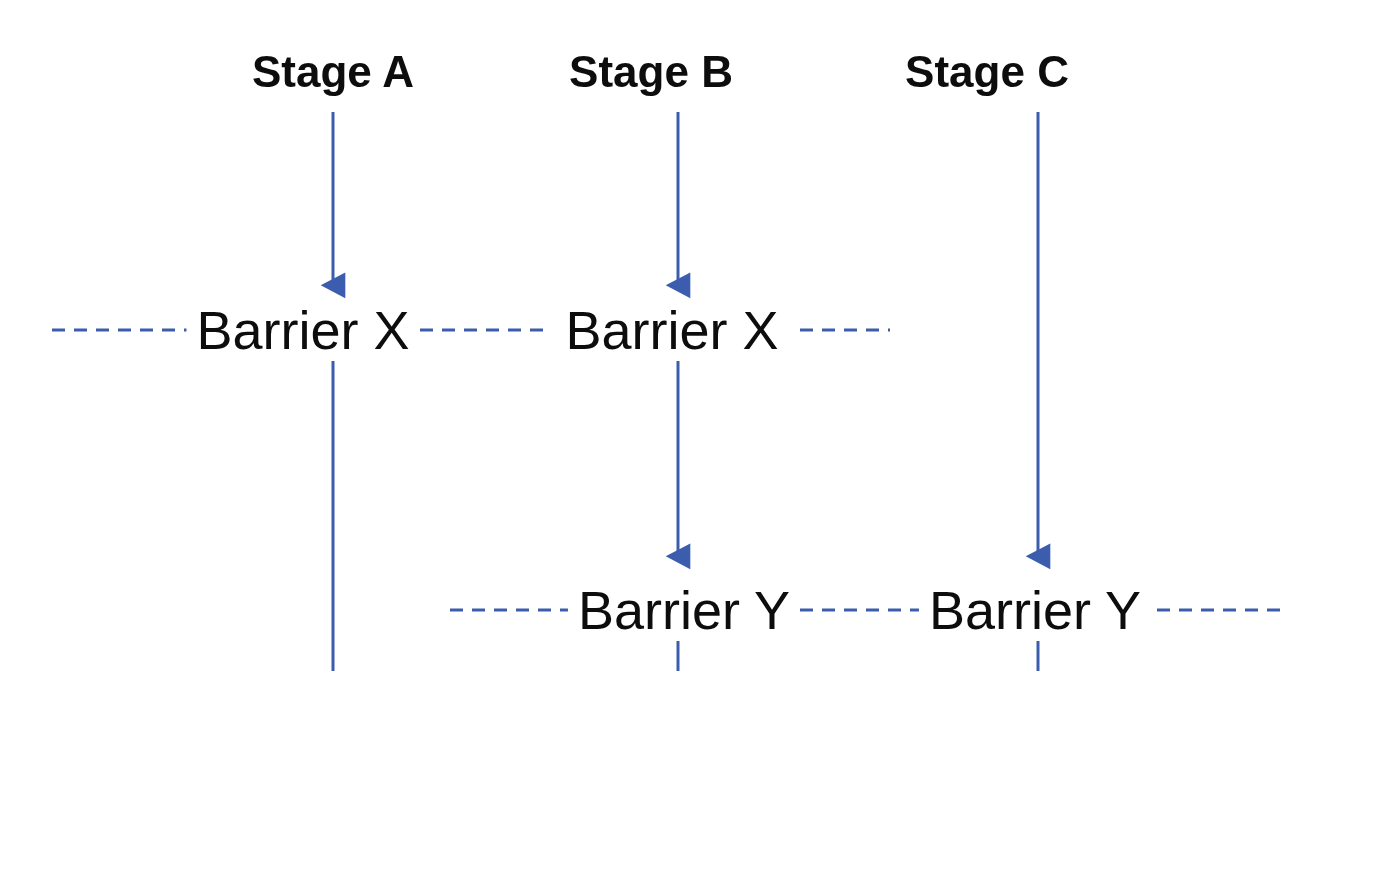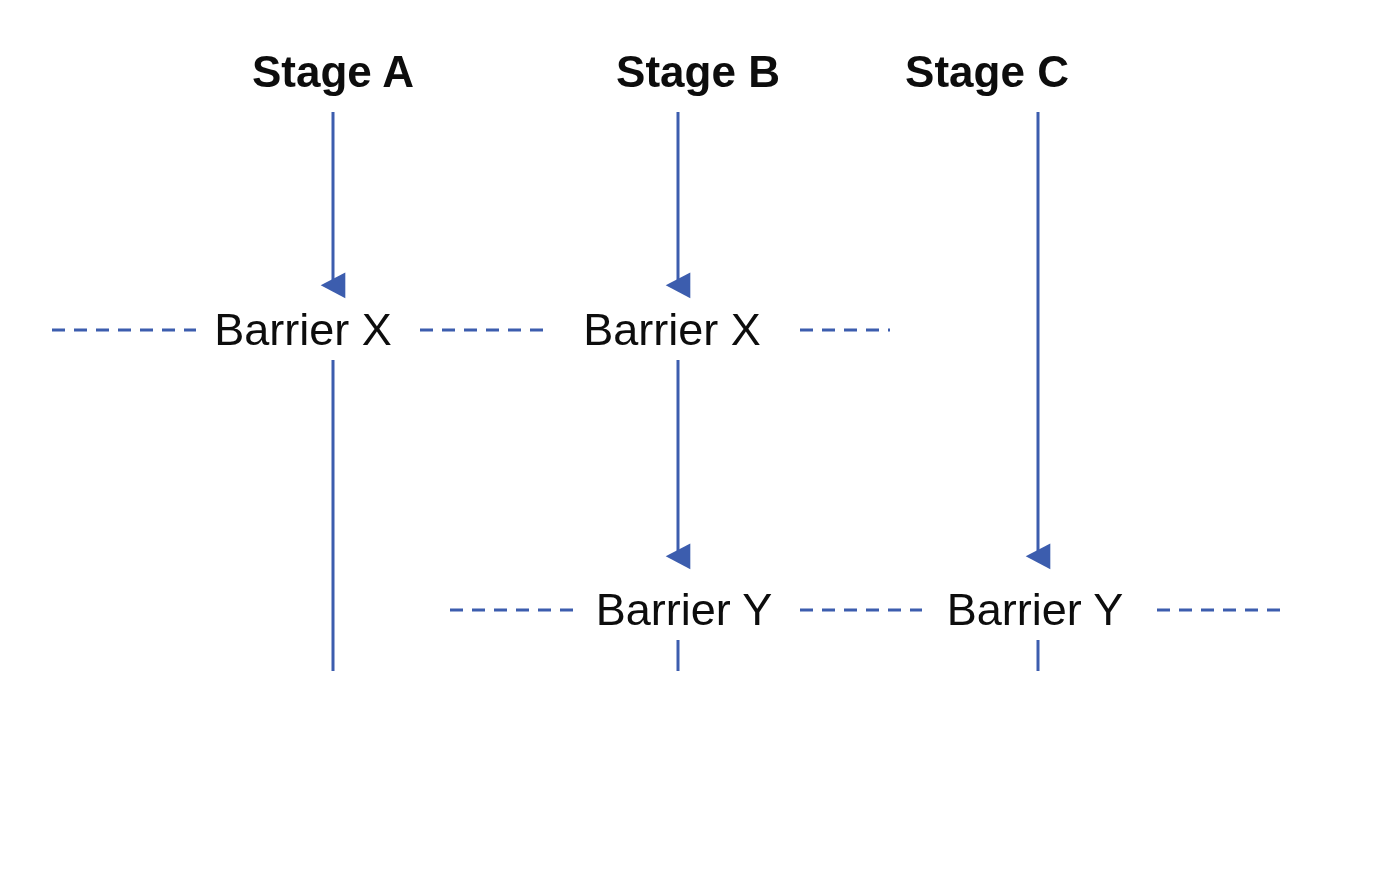--- a/index.html
+++ b/index.html
@@ -31,21 +31,21 @@
     position: absolute;
     font-size: 44px;
     font-weight: bold;
     color: #000000;
     white-space: nowrap;
     transform: translate(-50%, -50%);
     letter-spacing: 0px;
   }
   .barrier-label {
     position: absolute;
-    font-size: 45px;
+    font-size: 54px;
     font-weight: normal;
     color: #0d0d0d;
     white-space: nowrap;
     transform: translate(-50%, -50%);
     background: #ffffff;
     padding: 0 10px;
     letter-spacing: 0px;
   }
 </style>
 </head>
@@ -73,21 +73,21 @@
         <line x1="420" y1="330" x2="548" y2="330" stroke="#3c5dae" stroke-width="3" stroke-dasharray="13 9" stroke-linecap="butt"></line>
         <line x1="800" y1="330" x2="890" y2="330" stroke="#3c5dae" stroke-width="3" stroke-dasharray="13 9" stroke-linecap="butt"></line>
         <line x1="450" y1="610" x2="578" y2="610" stroke="#3c5dae" stroke-width="3" stroke-dasharray="13 9" stroke-linecap="butt"></line>
         <line x1="800" y1="610" x2="922" y2="610" stroke="#3c5dae" stroke-width="3" stroke-dasharray="13 9" stroke-linecap="butt"></line>
         <line x1="1157" y1="610" x2="1285" y2="610" stroke="#3c5dae" stroke-width="3" stroke-dasharray="13 9" stroke-linecap="butt"></line>
       </g>
   </svg>
 
   <div>
     <div class="stage-header" style="left: 333px; top: 72px; color: rgb(13, 13, 13);">Stage A</div>
-    <div class="stage-header" style="left: 698px; top: 72px; color: rgb(13, 13, 13);">Stage B</div>
+    <div class="stage-header" style="left: 651px; top: 72px; color: rgb(13, 13, 13);">Stage B</div>
     <div class="stage-header" style="left: 987px; top: 72px; color: rgb(13, 13, 13);">Stage C</div>
   </div>
 
   <div>
     <div class="barrier-label" style="left: 303px; top: 330px; color: rgb(13, 13, 13);">Barrier X</div>
     <div class="barrier-label" style="left: 672px; top: 330px; color: rgb(13, 13, 13);">Barrier X</div>
     <div class="barrier-label" style="left: 684px; top: 610px; color: rgb(13, 13, 13);">Barrier Y</div>
     <div class="barrier-label" style="left: 1035px; top: 610px; color: rgb(13, 13, 13);">Barrier Y</div>
   </div>
 

